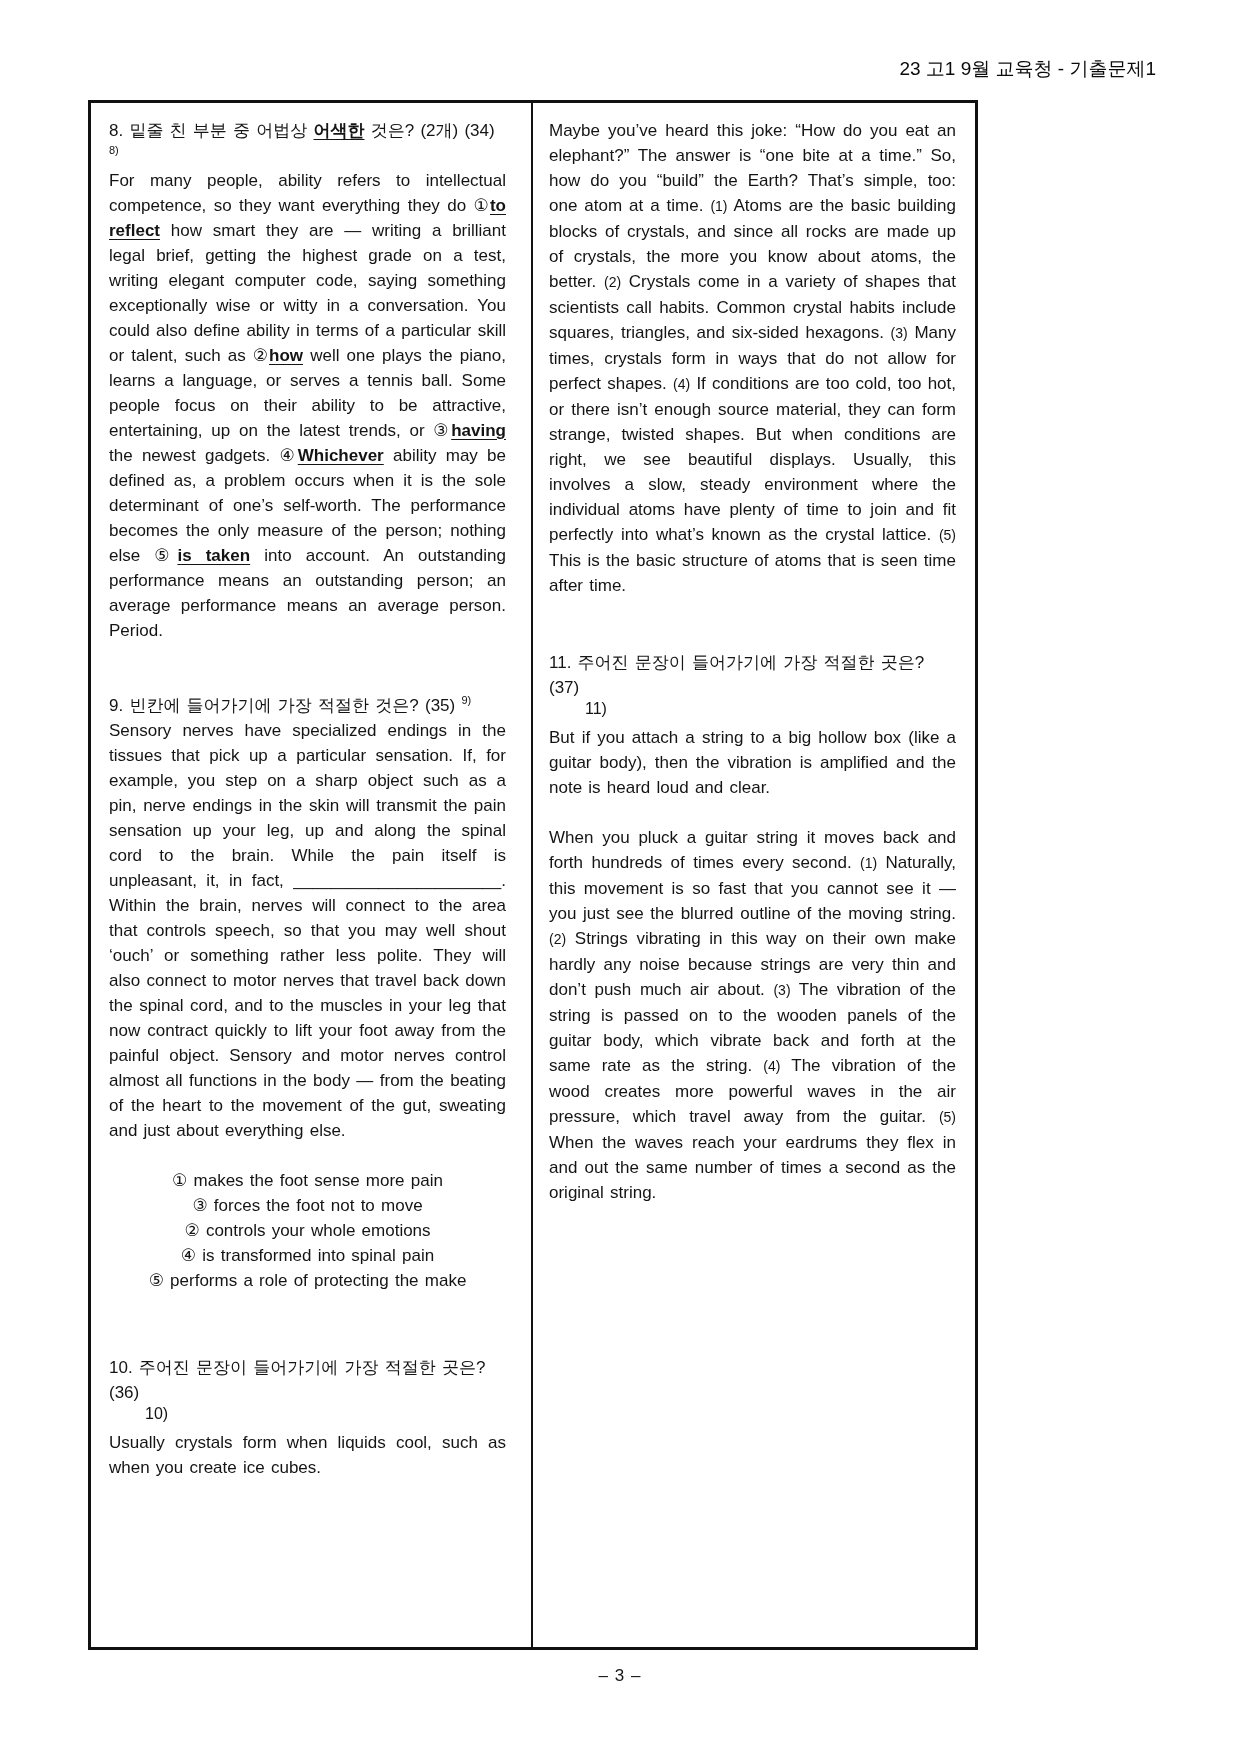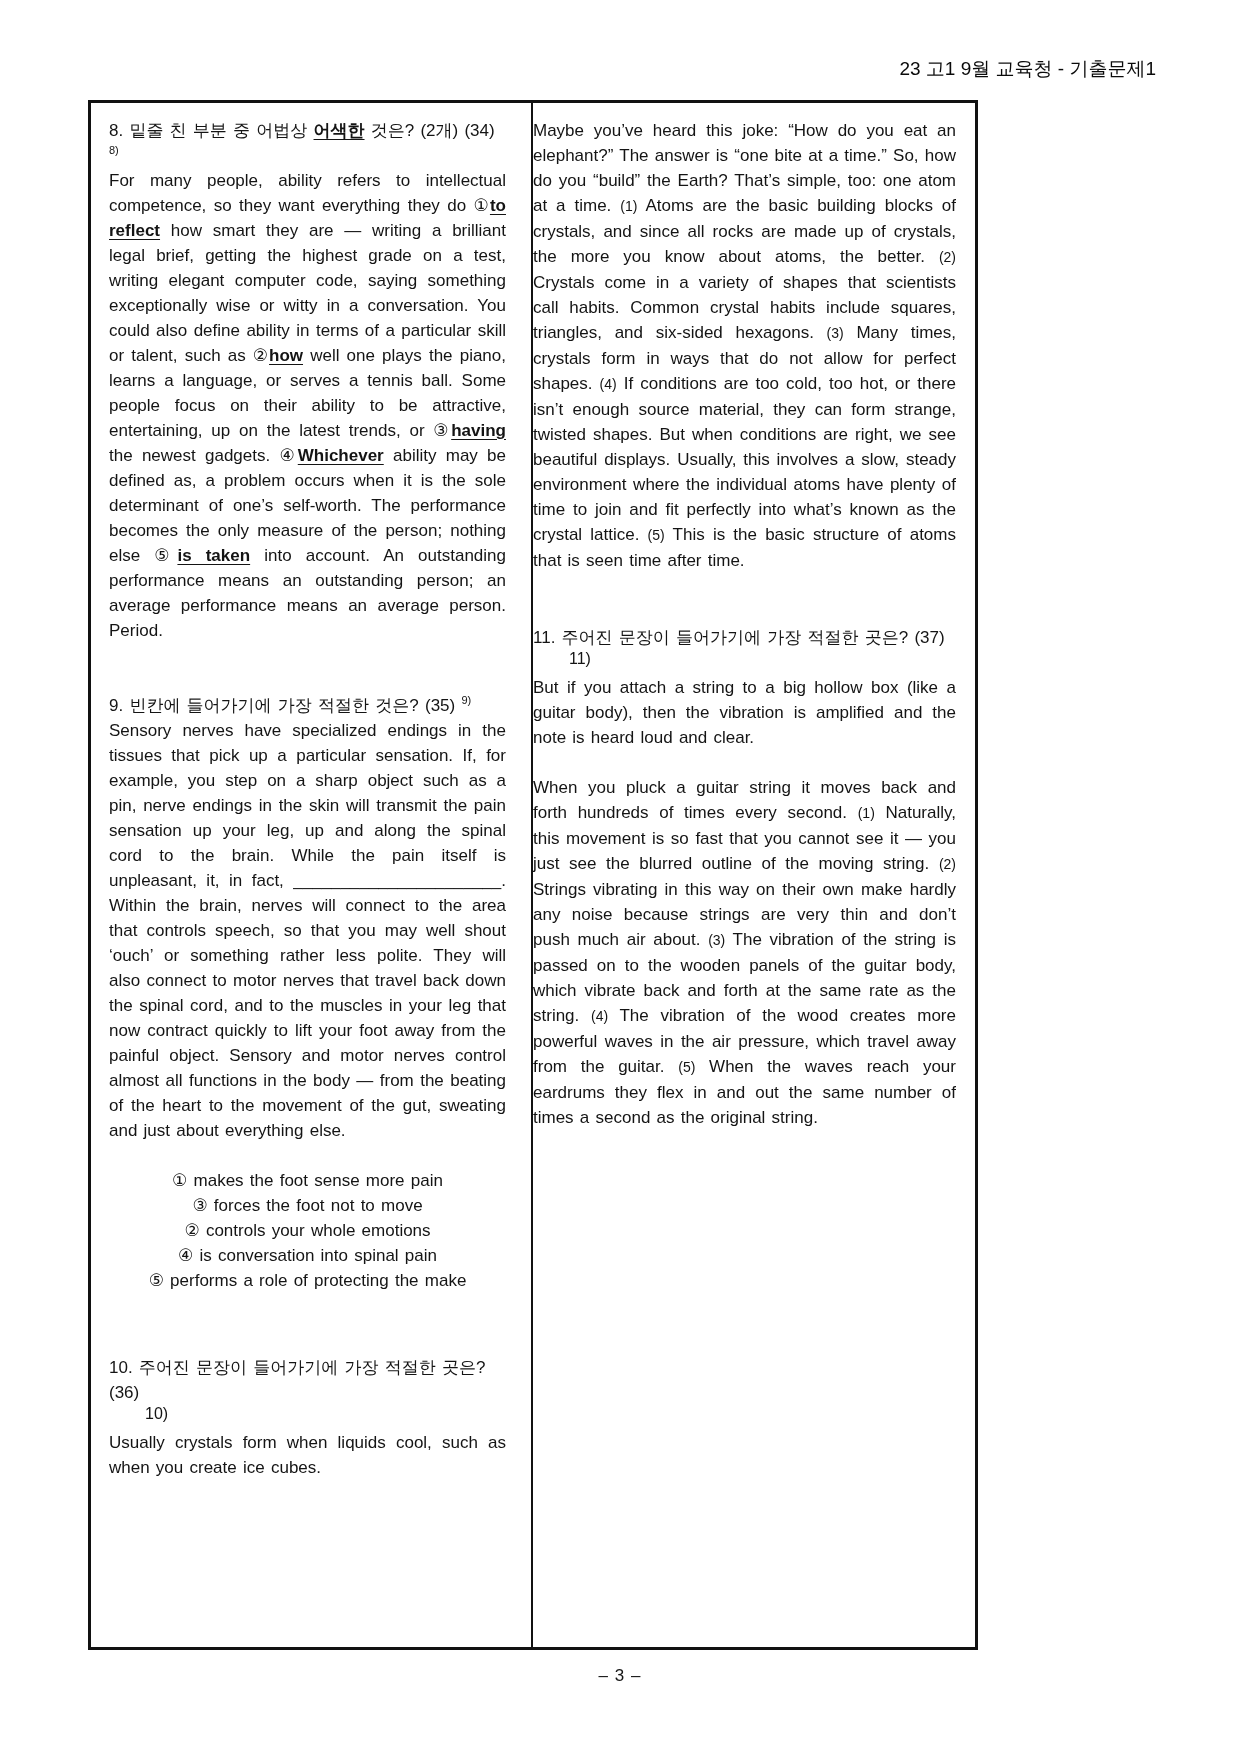--- a/index.html
+++ b/index.html
@@ -41,21 +41,21 @@
     text-align: justify;
     word-spacing: 1.5px;
   }
   .col-left {
     width: 50%;
     border-right: 2px solid #111;
     padding: 15px 25px 0 18px;
   }
   .col-right {
     width: 50%;
-    padding: 15px 19px 0 0;
+    padding: 15px 19px 0 16px;
   }
   p { margin: 0; }
   .q-title { text-align: left; }
   .bu {
     font-weight: bold;
     text-decoration: underline;
     text-underline-offset: 3px;
   }
   sup {
     font-size: 11px;
@@ -106,21 +106,21 @@
       <p class="passage"><span>For many people, ability refers to intellectual competence, so they want everything they do </span><span>①</span><span class="bu">to reflect</span><span> how smart they are — writing a brilliant legal brief, getting the highest grade on a test, writing elegant computer code, saying something exceptionally wise or witty in a conversation. You could also define ability in terms of a particular skill or talent, such as </span><span>②</span><span class="bu">how</span><span> well one plays the piano, learns a language, or serves a tennis ball. Some people focus on their ability to be attractive, entertaining, up on the latest trends, or </span><span>③</span><span class="bu">having</span><span> the newest gadgets. </span><span>④</span><span class="bu">Whichever</span><span> ability may be defined as, a problem occurs when it is the sole determinant of one’s self-worth. The performance becomes the only measure of the person; nothing else </span><span>⑤</span><span class="bu">is taken</span><span> into account. An outstanding performance means an outstanding person; an average performance means an average person. Period.</span></p>
     </section>
 
     <section class="q9-block">
       <p class="q-title"><span>9. 빈칸에 들어가기에 가장 적절한 것은? (35) </span><sup>9)</sup></p>
       <p class="passage"><span>Sensory nerves have specialized endings in the tissues that pick up a particular sensation. If, for example, you step on a sharp object such as a pin, nerve endings in the skin will transmit the pain sensation up your leg, up and along the spinal cord to the brain. While the pain itself is unpleasant, it, in fact, ______________________. Within the brain, nerves will connect to the area that controls speech, so that you may well shout ‘ouch’ or something rather less polite. They will also connect to motor nerves that travel back down the spinal cord, and to the muscles in your leg that now contract quickly to lift your foot away from the painful object. Sensory and motor nerves control almost all functions in the body — from the beating of the heart to the movement of the gut, sweating and just about everything else.</span></p>
       <ul class="options">
         <li>① makes the foot sense more pain</li>
         <li>③ forces the foot not to move</li>
         <li>② controls your whole emotions</li>
-        <li>④ is conversation into spinal pain</li>
+        <li>④ is transformed into spinal pain</li>
         <li>⑤ performs a role of protecting the make</li>
       </ul>
     </section>
 
     <section class="q10-block">
       <p class="q-title">10. 주어진 문장이 들어가기에 가장 적절한 곳은? (36)</p>
       <p class="footnote">10)</p>
       <p class="passage">Usually crystals form when liquids cool, such as when you create ice cubes.</p>
     </section>
 

